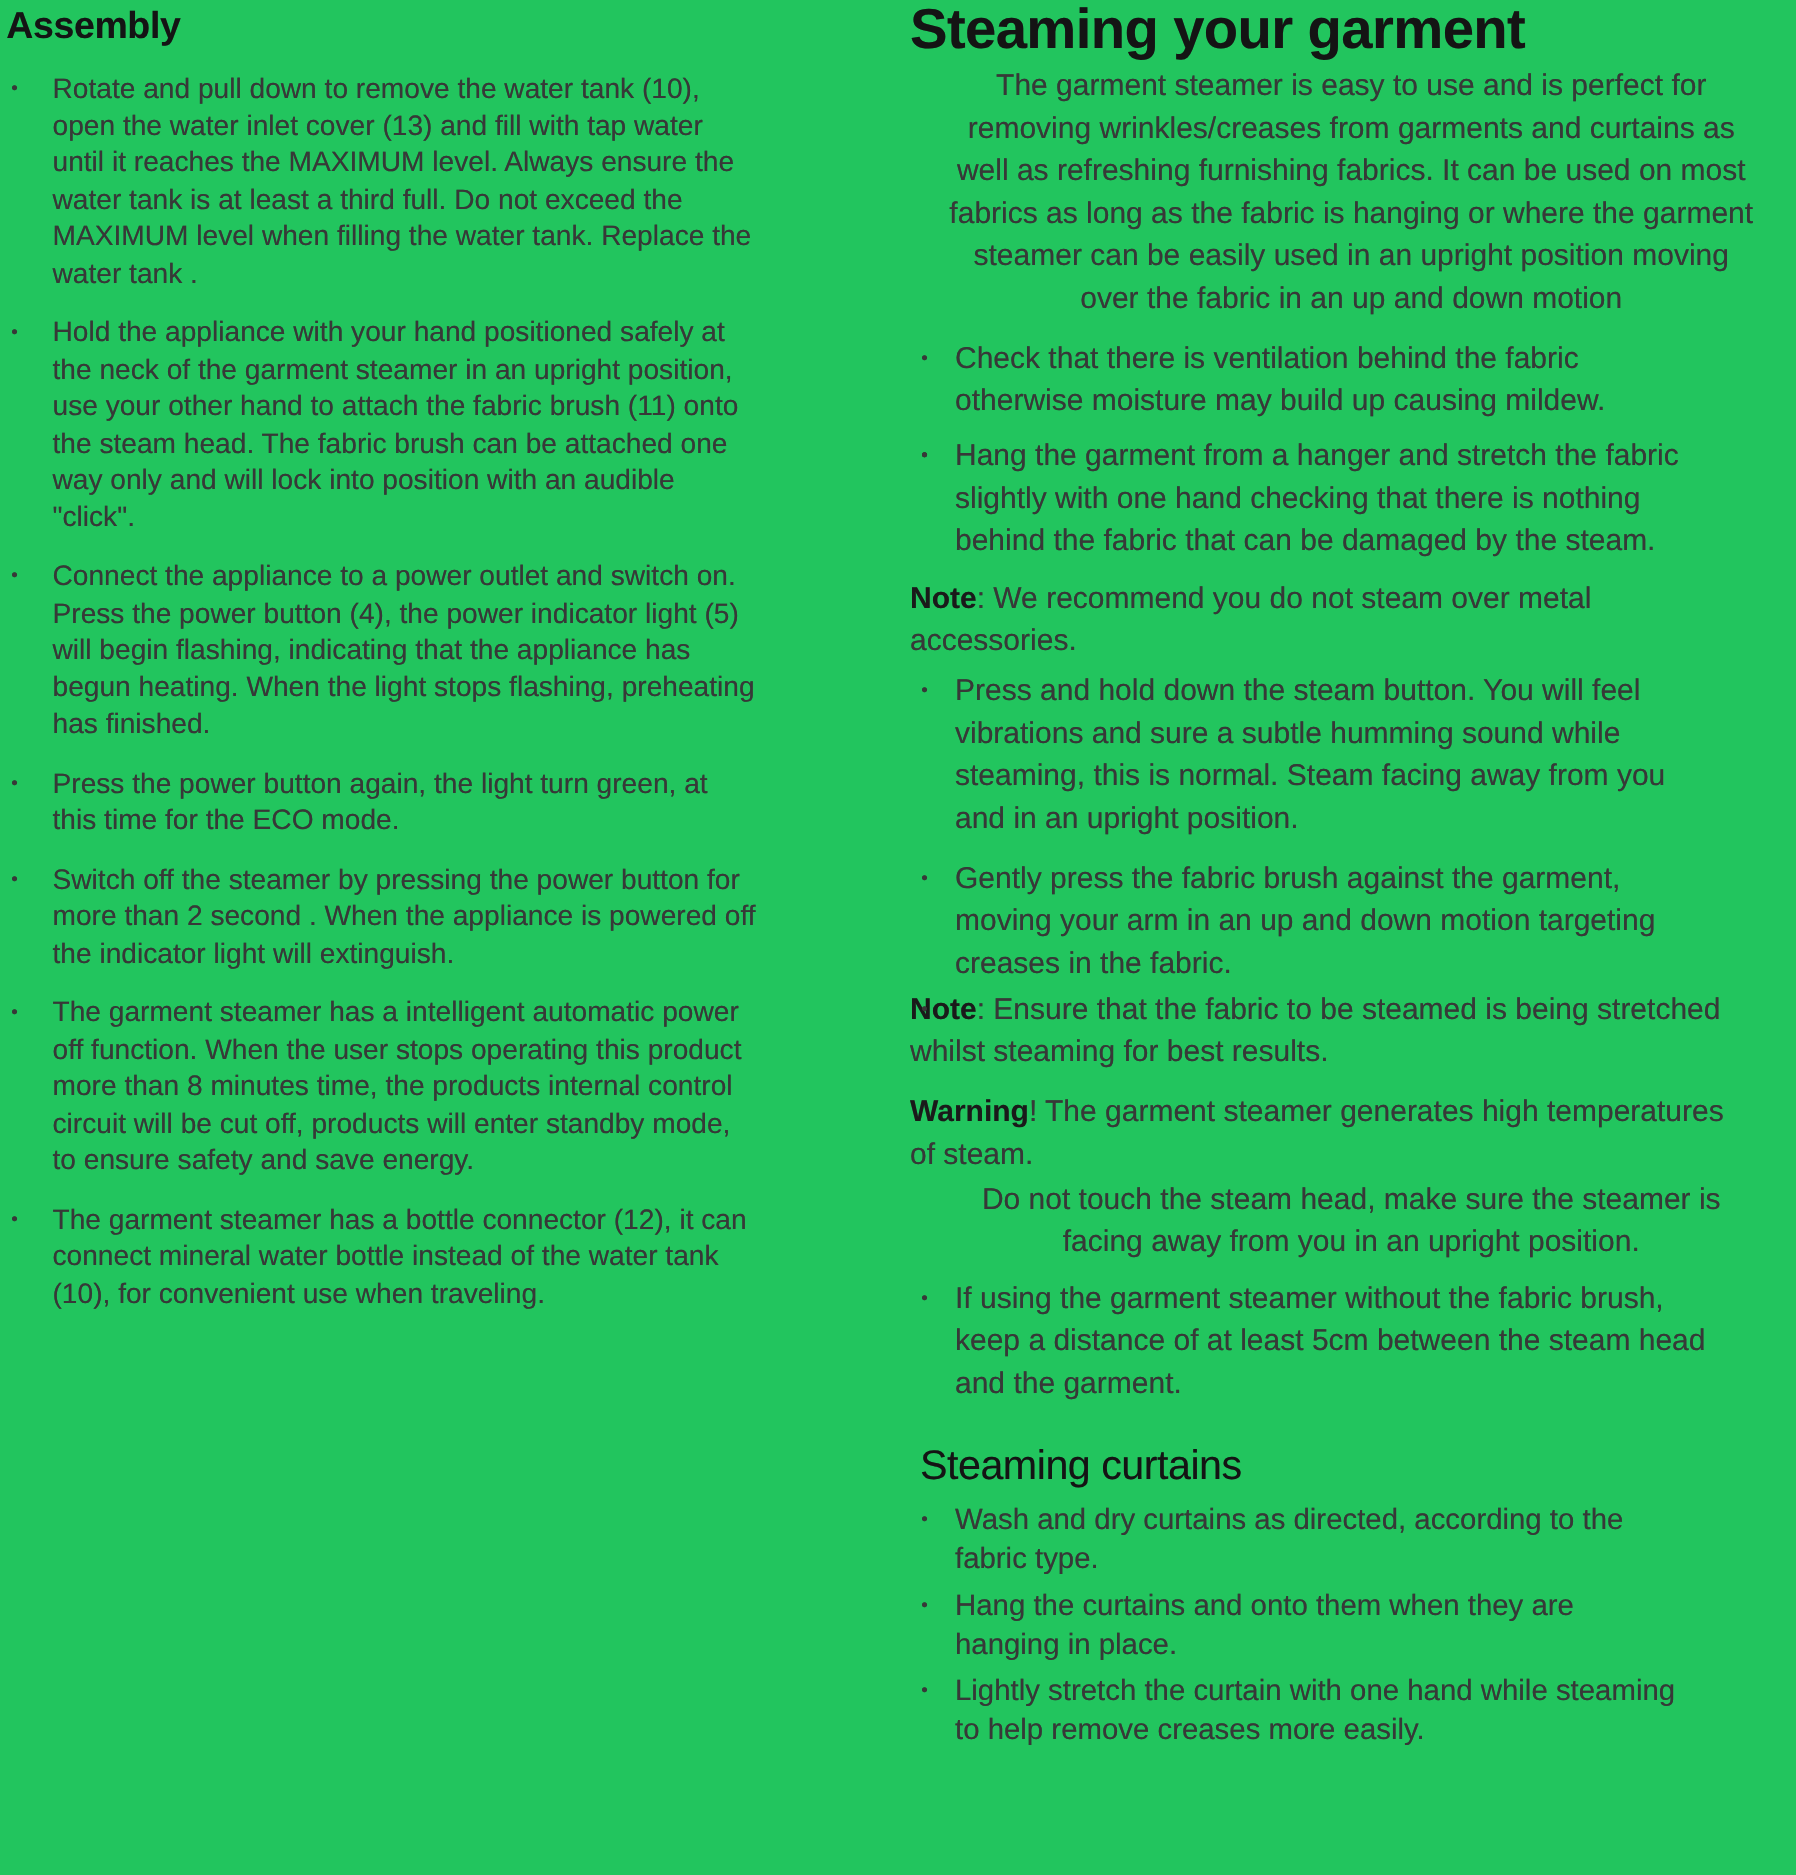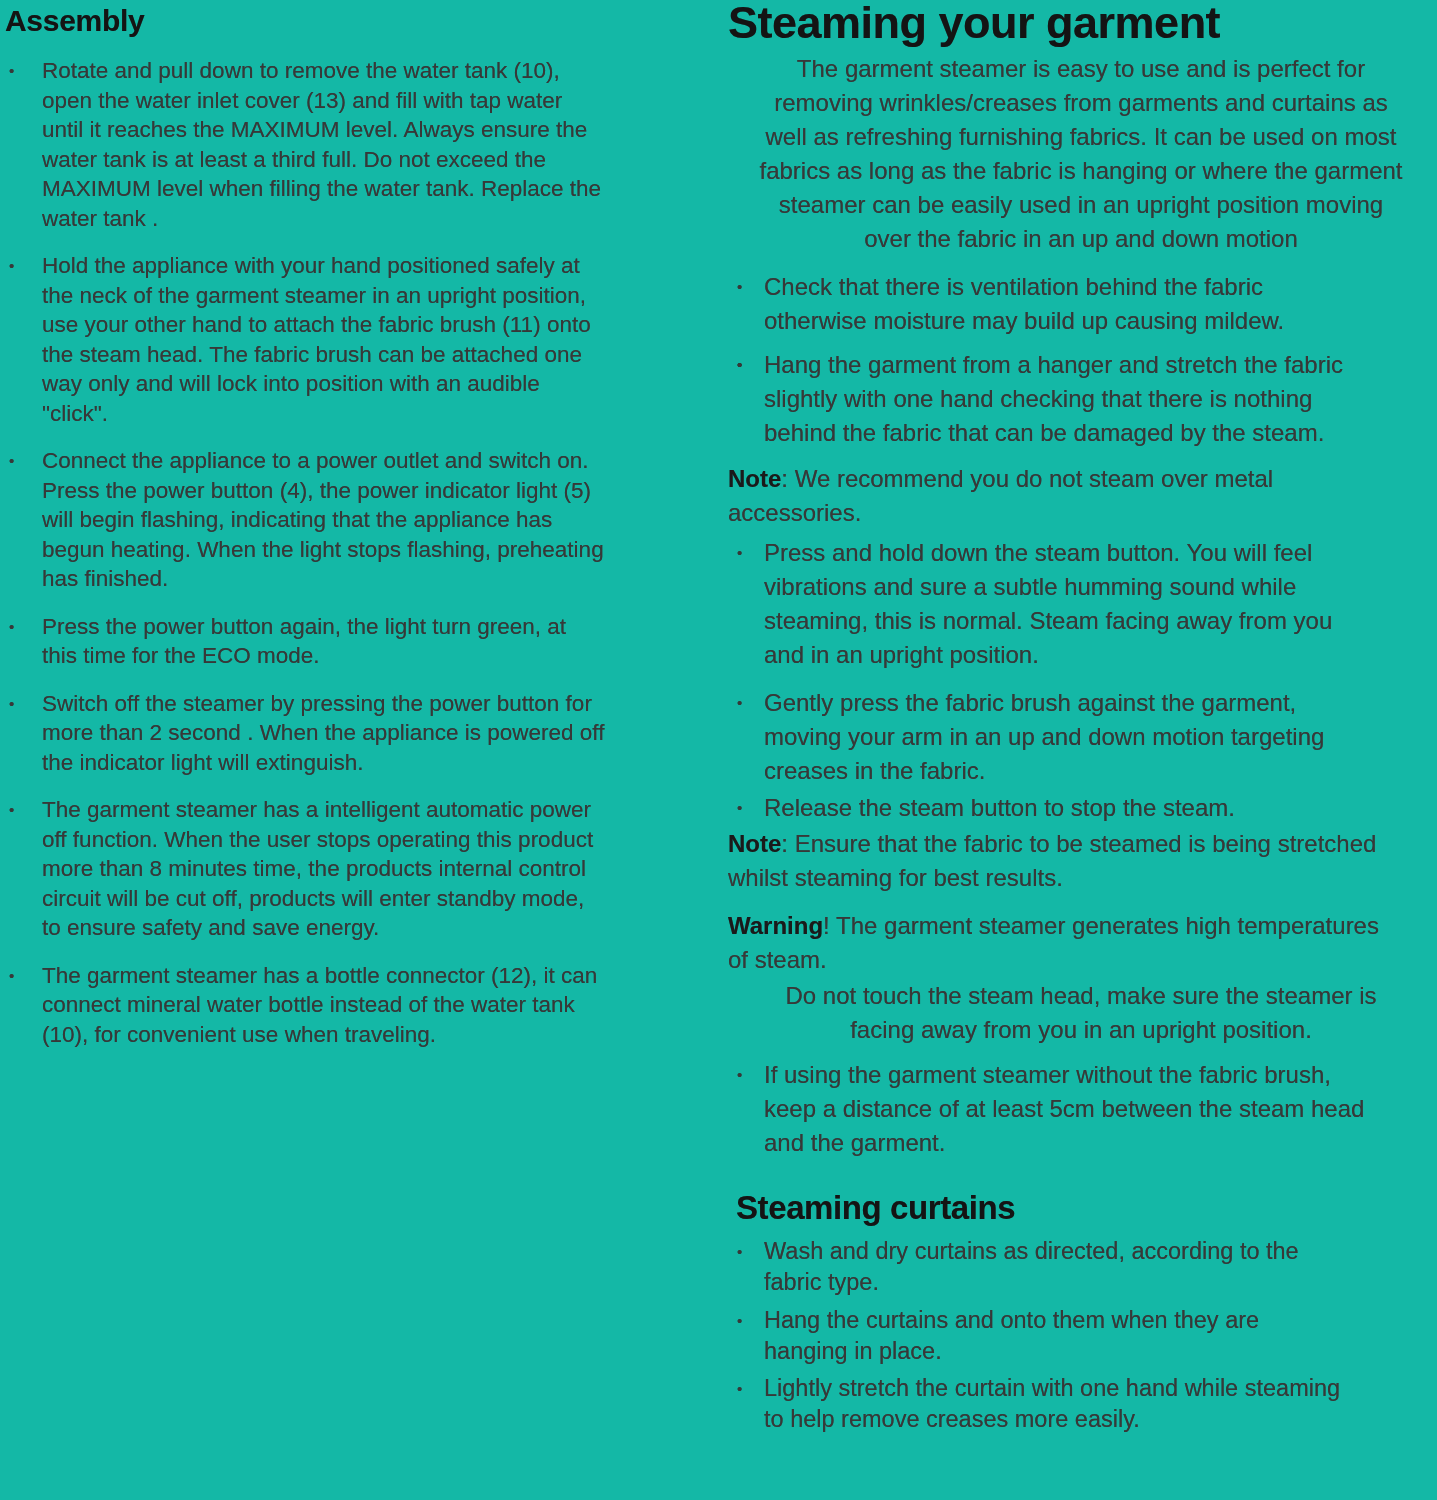--- a/index.html
+++ b/index.html
@@ -1,38 +1,38 @@
 <!DOCTYPE html>
 <html><head>
 <meta charset="utf-8">
 <style>
   html,body{margin:0;padding:0;background:#fff;}
   .page{
     position:relative;
     width:1437px;height:1500px;
-    background:#14b8a6;
+    background:#22c55e;
     overflow:hidden;
     font-family:"Liberation Sans", sans-serif;
     color:#383838;
     text-shadow:0 0 0.4px rgba(40,40,40,0.55);
   }
   .col{position:absolute;top:0;}
   .lcol{left:5px;top:3px;width:685px;}
   .rcol{left:728px;top:0;width:706px;}
 
   .h-asm{
     font-size:30px;line-height:36px;font-weight:700;color:#141414;
     margin:0 0 17px 0;letter-spacing:-0.3px;
   }
   .h-main{
     font-size:45px;line-height:46px;font-weight:700;color:#141414;
     margin:0 0 6px 0;letter-spacing:-0.5px;
   }
   .h-cur{
-    font-size:33px;line-height:40px;font-weight:700;color:#141414;
+    font-size:33px;line-height:40px;font-weight:400;color:#141414;
     margin:28px 0 0 8px;letter-spacing:-0.4px;
   }
 
   .txt{white-space:pre-line;text-align:center;}
 
   
   .lb{
     position:relative;padding-left:37px;margin-top:18px;
     font-size:22.5px;line-height:29.5px;
   }
@@ -157,21 +157,20 @@
 and in an upright position.</span>
     </div>
     <div class="rb mt14">
       <span class="blt">•</span>
       <span class="txt">Gently press the fabric brush against the garment,
 moving your arm in an up and down motion targeting
 creases in the fabric.</span>
     </div>
     <div class="rb mt3">
       <span class="blt">•</span>
-      <span class="txt">Release the steam button to stop the steam.</span>
     </div>
 
     <p class="rpara mt2"><span class="lead">Note</span><span class="txt">: Ensure that the fabric to be steamed is being stretched
 whilst steaming for best results.</span></p>
 
     <p class="rpara mt1"><span class="lead">Warning</span><span class="txt">! The garment steamer generates high temperatures
 of steam.</span></p>
 
     <p class="rpara txt mt2">Do not touch the steam head, make sure the steamer is
 facing away from you in an upright position.</p>

